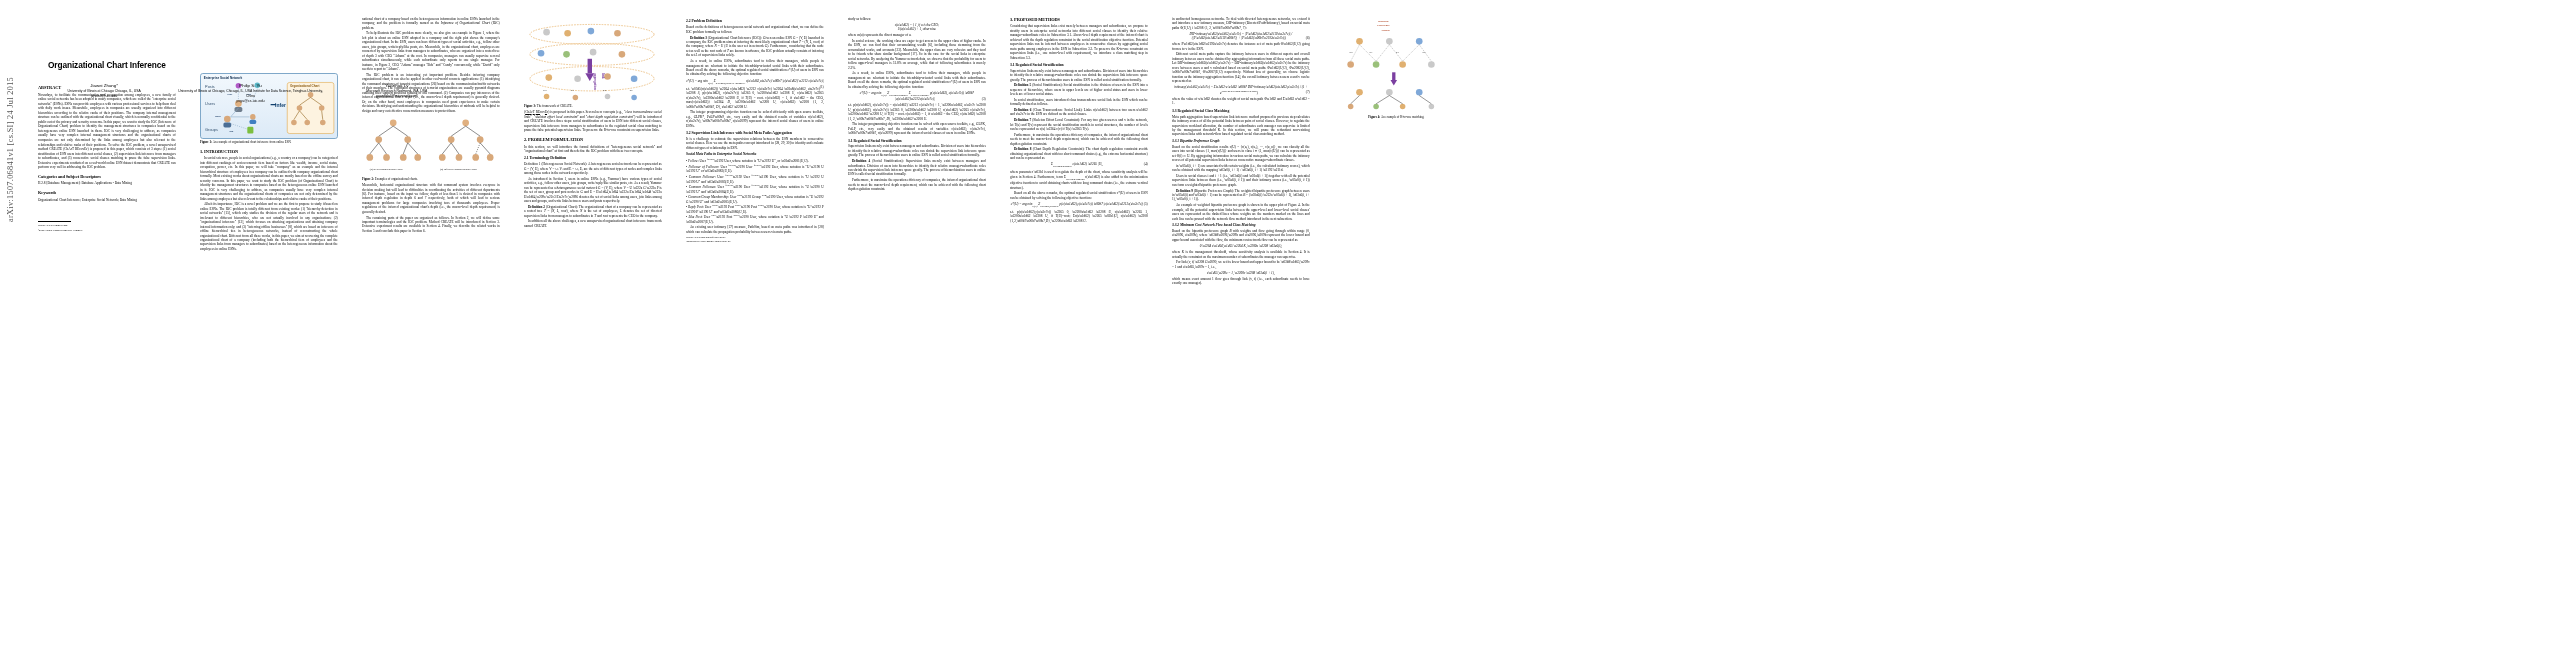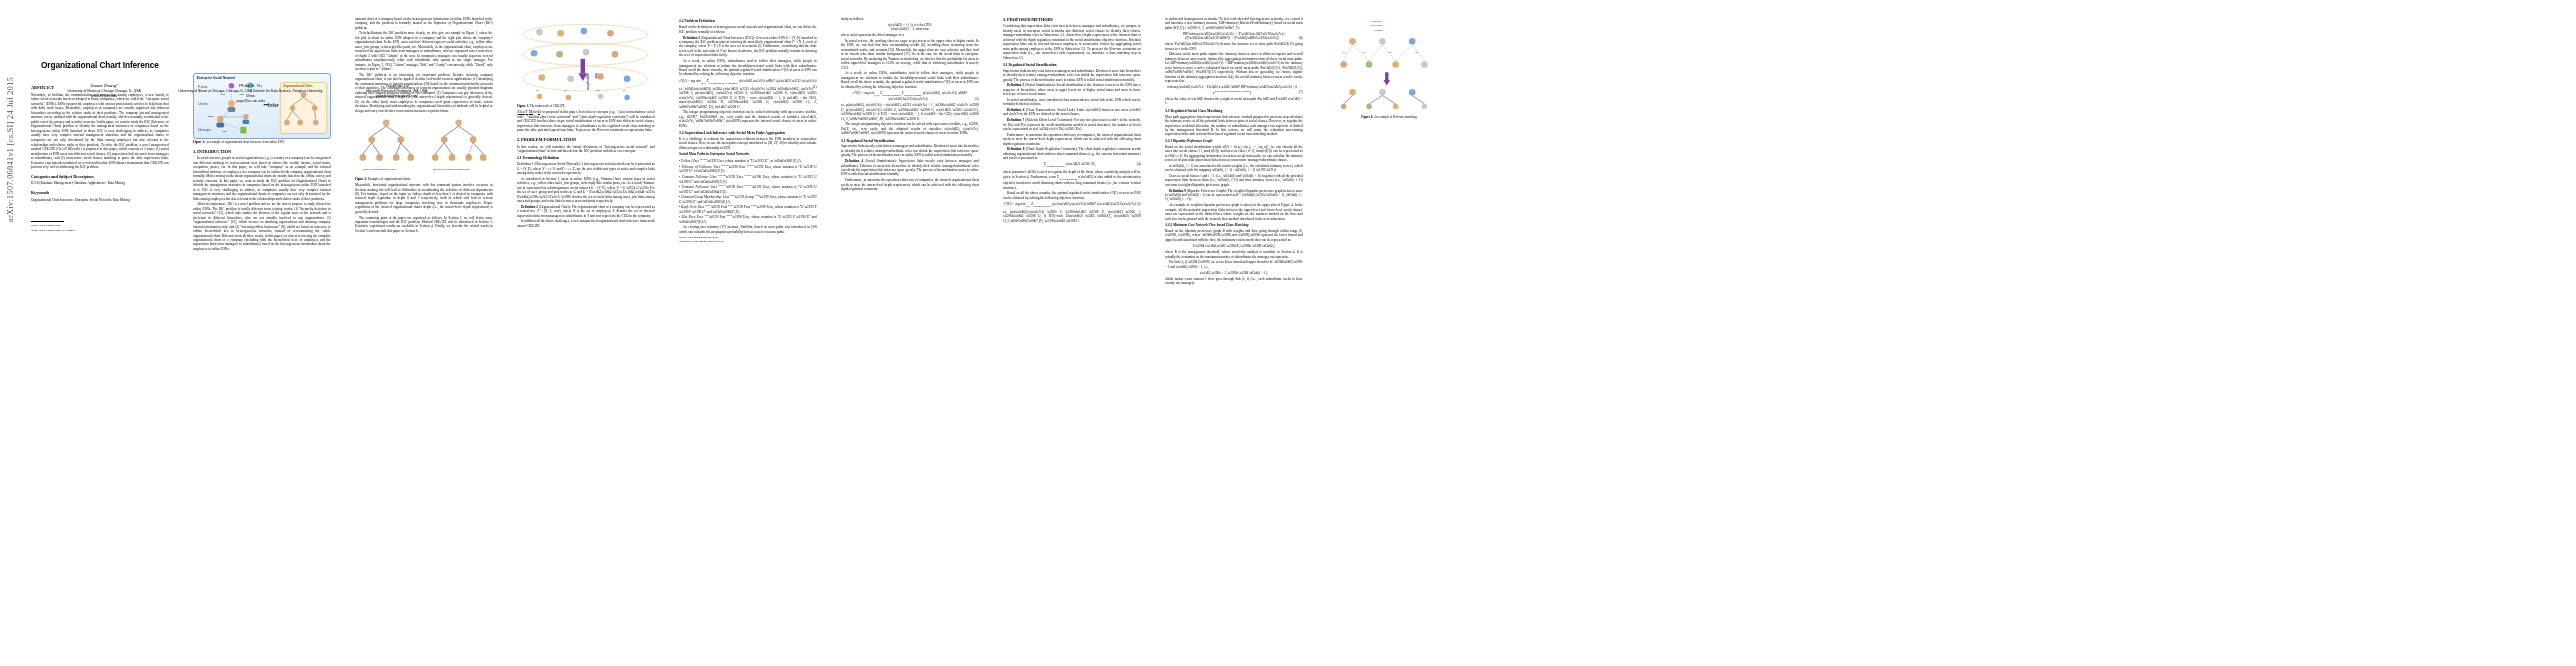--- a/index.html
+++ b/index.html
@@ -13,21 +13,21 @@
     position:relative;
   }
   .arxiv-stamp{
     position:absolute; left:5.6px; top:222px;
     transform: rotate(-90deg); transform-origin: left top;
     font-family:"Liberation Serif", serif;
     font-size:8.3px; color:#555; white-space:nowrap;
     letter-spacing:0.3px;
   }
   .page{
-    position:absolute; left:31px; top:0; width:2534px; height:667px;
+    position:absolute; left:38px; top:0; width:2534px; height:667px;
     display:flex; gap:12px;
   }
   .col{
     width:141px; padding:0 3.3px 0 0; margin-right:9px;
     font-size:3.4px; line-height:1.32; text-align:justify;
     hyphens:auto;
   }
   h1.title{
     font-family:"Liberation Sans","DejaVu Sans",sans-serif;
     font-weight:bold; font-size:8.3px; text-align:center;

